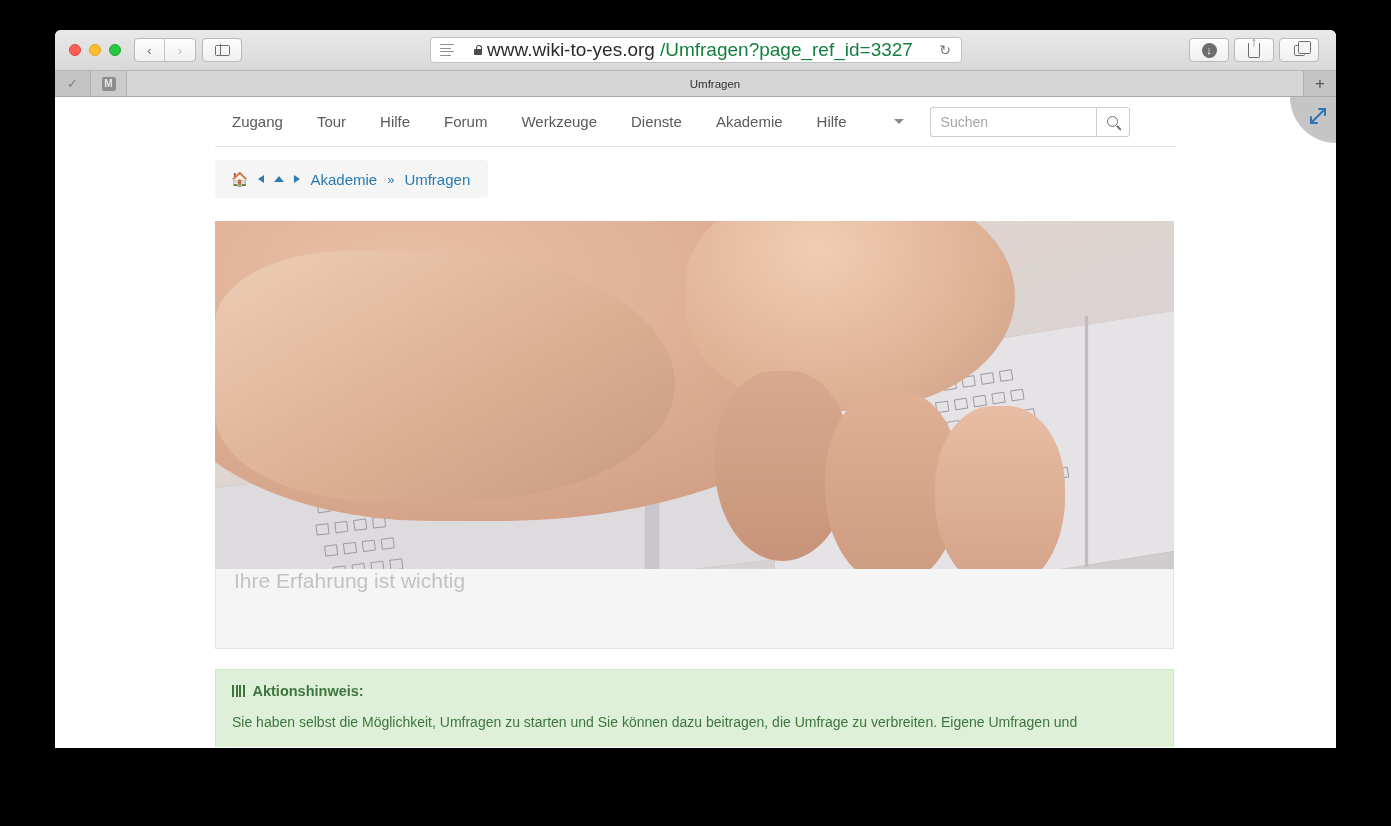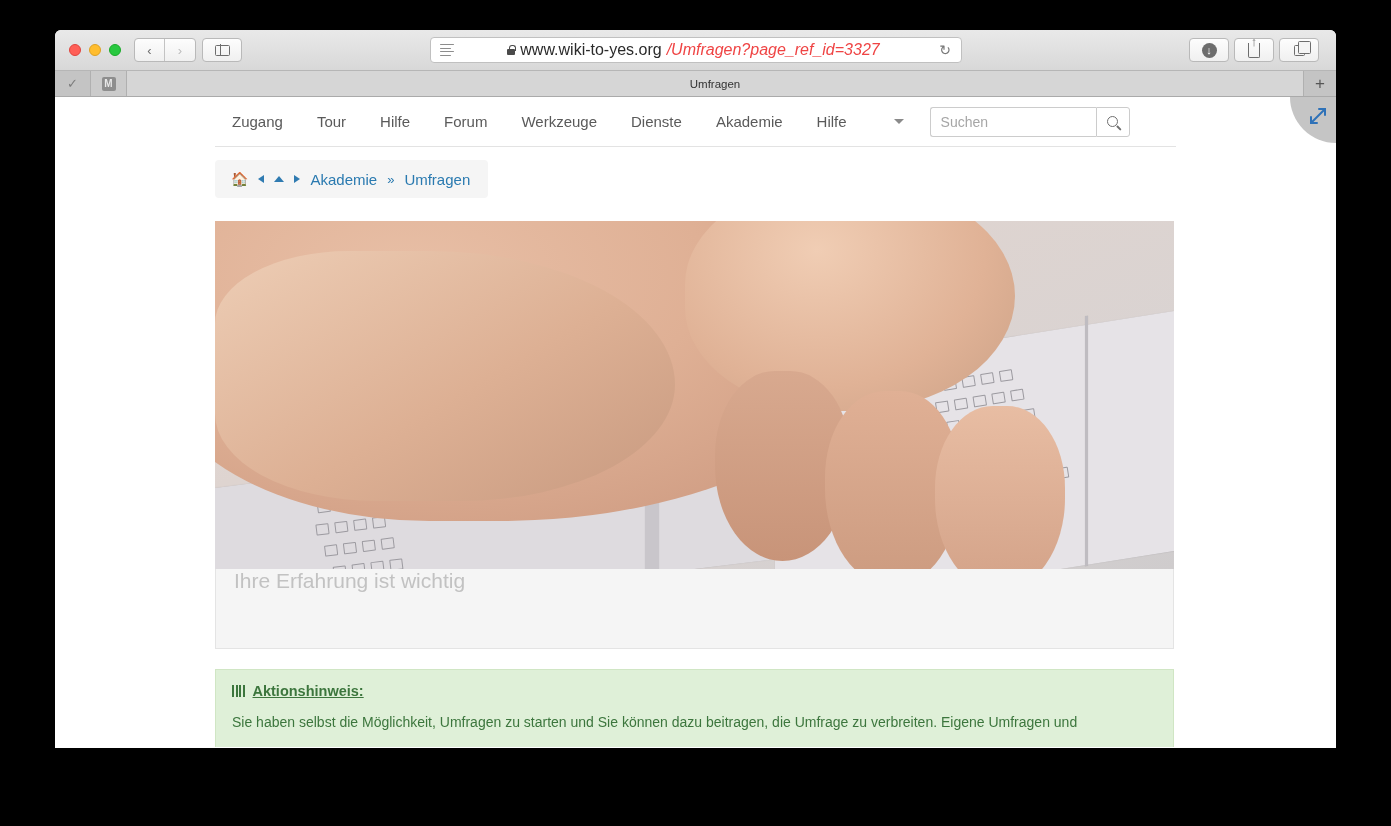--- a/index.html
+++ b/index.html
@@ -61,27 +61,27 @@
     background: #fff;
     border: 1px solid #c0c0c0;
     border-radius: 4px;
     display: flex; align-items: center;
   }
   .urlbar .reader { margin-left: 9px; width: 14px; }
   .urlbar .reader span { display:block; height:1.4px; background:#8d8d8d; margin:2.2px 0; border-radius:1px;}
   .urlbar .reader span:nth-child(2){width:11px}
   .urlbar .reader span:nth-child(4){width:11px}
   .url-center {
-    flex: 1; text-align: right; font-size: 16px; color: #2b2b2b;
+    flex: 1; text-align: right; font-size: 19px; color: #2b2b2b;
     display: flex; align-items: center; justify-content: center; gap: 5px;
   }
   .lock { width: 8px; height: 10px; position: relative; }
   .lock:before { content:''; position:absolute; left:0; bottom:0; width:8px; height:6px; background:#4a4a4a; border-radius:1px;}
   .lock:after { content:''; position:absolute; left:1.6px; top:0; width:4.8px; height:5px; border:1.5px solid #4a4a4a; border-bottom:none; border-radius:3px 3px 0 0;}
-  .url-dim { color: #ef4444; font-style: italic; }
+  .url-dim { color: #15803d; }
   .reload { width: 24px; text-align: center; font-size: 14px; color: #777; margin-right: 4px; }
 
   .rbtn { position: absolute; top: 8px; width: 40px; height: 24px; }
   .rbtn.dl    { right: 107px; }
   .rbtn.share { right: 62px; }
   .rbtn.tabs  { right: 17px; }
   .ico-dl { width: 15px; height: 15px; border-radius: 50%; background: #6d6d6d; position: relative; }
   .ico-dl:after { content:'↓'; position:absolute; inset:0; color:#fff; font-size:11px; line-height:15px; text-align:center; }
   .ico-share { width: 12px; height: 15px; position: relative; border: 1.3px solid #6d6d6d; border-top: none; border-radius: 0 0 2px 2px; }
   .ico-share:after { content:'↑'; position:absolute; left:0; right:0; top:-8px; font-size:13px; color:#6d6d6d; text-align:center; line-height:13px;}
@@ -188,21 +188,21 @@
 
   .alert {
     margin-top: 20px; width: 959px;
     background: #dff0d8; border: 1px solid #d0e6c4;
     padding: 13px 16px 16px 16px;
   }
   .alert-head { display: flex; align-items: center; gap: 8px; }
   .bars { display: flex; gap: 1.5px; align-items: flex-end; }
   .bars i { display:block; width: 2px; height: 12px; background: #3c763d; }
   .bars i:nth-child(2){height:12px} .bars i:nth-child(3){height:12px}
-  .alert-title { font-size: 14.5px; font-weight: bold; color: #3c763d; text-decoration: underline; }
+  .alert-title { font-size: 14.5px; font-weight: bold; color: #3c763d; }
   .alert-body { margin-top: 13px; font-size: 14px; color: #3c763d; line-height: 1.5; }
 
   
   .expander {
     position: absolute; right: 0; top: 0;
     width: 46px; height: 46px;
     background: #c5c5c5;
     border-bottom-left-radius: 46px;
     display: flex; align-items: center; justify-content: center;
     padding-left: 10px; padding-bottom: 8px;

